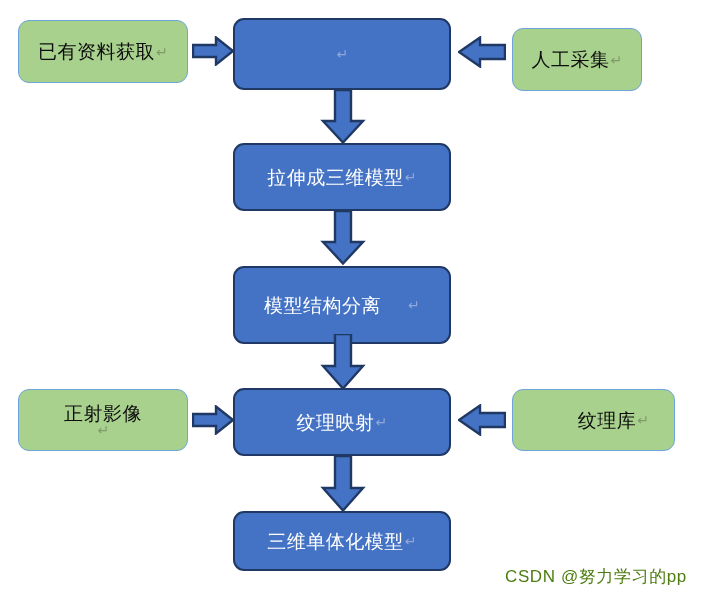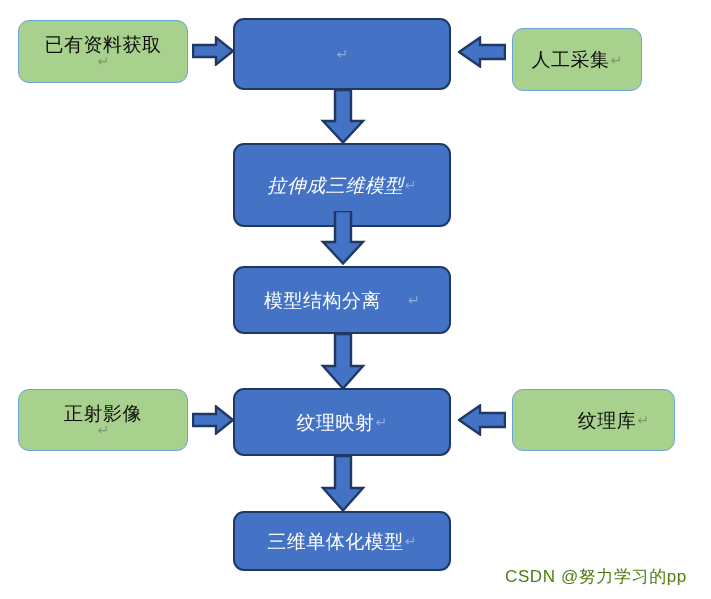--- a/index.html
+++ b/index.html
@@ -69,21 +69,21 @@
     letter-spacing: 0.6px;
     white-space: nowrap;
     user-select: none;
   }
 </style>
 </head>
 <body>
 
 <div id="canvas">
 
-  <div class="node green" style="left:18px; top:20px; width:170px; height:63px;flex-direction:column;">
+  <div class="node green" style="left:18px; top:20px; width:170px; height:63px;">
     <span class="label">已有资料获取</span>
       <span class="pilcrow">↵</span>
   </div>
 
   <div class="arrow" style="left:192px; top:36px; width:42px; height:30px;">
     <svg width="42" height="30" viewBox="0 0 42 30">
       <polygon points="1,9 24,9 24,1.5 41,15 24,28.5 24,21 1,21" fill="#4472c4" stroke="#1f3864" stroke-width="2.4" stroke-linejoin="miter"></polygon>
     </svg>
   </div>
 
@@ -101,32 +101,32 @@
     <span class="label">人工采集</span>
       <span class="pilcrow">↵</span>
   </div>
 
   <div class="arrow" style="left:320px; top:90px; width:46px; height:54px;">
     <svg width="46" height="54" viewBox="0 0 46 54">
       <polygon points="15,0 31,0 31,31 43,31 23,52.5 3,31 15,31" fill="#4472c4" stroke="#1f3864" stroke-width="2.4" stroke-linejoin="miter"></polygon>
     </svg>
   </div>
 
-  <div class="node blue" style="left:233px; top:143px; width:218px; height:84px;font-style:italic;">
+  <div class="node blue" style="left:233px; top:143px; width:218px; height:68px;">
     <span class="label">拉伸成三维模型</span>
       <span class="pilcrow">↵</span>
   </div>
 
   <div class="arrow" style="left:320px; top:211px; width:46px; height:54px;">
     <svg width="46" height="54" viewBox="0 0 46 54">
       <polygon points="15,0 31,0 31,31 43,31 23,52.5 3,31 15,31" fill="#4472c4" stroke="#1f3864" stroke-width="2.4" stroke-linejoin="miter"></polygon>
     </svg>
   </div>
 
-  <div class="node blue" style="left:233px; top:266px; width:218px; height:68px;gap:26px;">
+  <div class="node blue" style="left:233px; top:266px; width:218px; height:78px;gap:26px;">
     <span class="label">模型结构分离</span>
       <span class="pilcrow">↵</span>
   </div>
 
   <div class="arrow" style="left:320px; top:334px; width:46px; height:56px;">
     <svg width="46" height="56" viewBox="0 0 46 56">
       <polygon points="15,0 31,0 31,32 43,32 23,54.5 3,32 15,32" fill="#4472c4" stroke="#1f3864" stroke-width="2.4" stroke-linejoin="miter"></polygon>
     </svg>
   </div>
 

